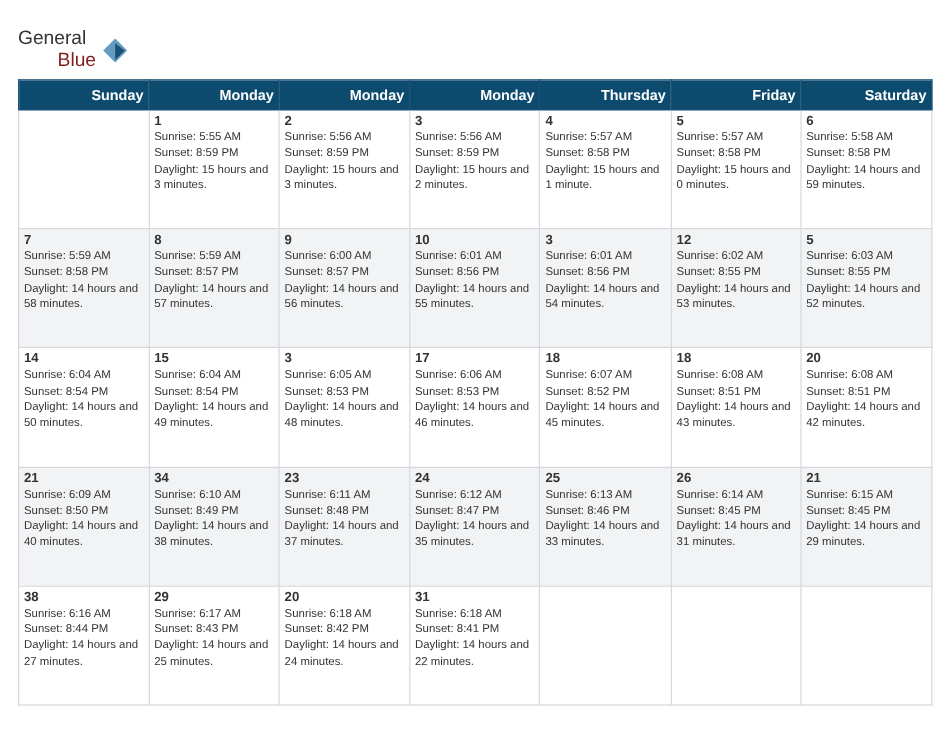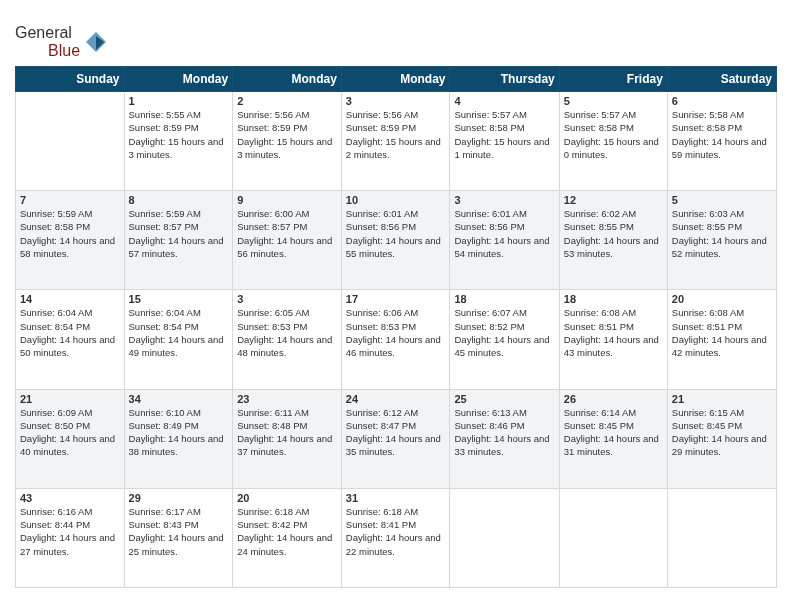--- a/index.html
+++ b/index.html
@@ -229,21 +229,21 @@
         <span class="day-number">26</span>
         <span class="day-info">Sunrise: 6:14 AM<br>Sunset: 8:45 PM<br>Daylight: 14 hours and 31 minutes.</span>
       </td>
           <td>
         <span class="day-number">21</span>
         <span class="day-info">Sunrise: 6:15 AM<br>Sunset: 8:45 PM<br>Daylight: 14 hours and 29 minutes.</span>
       </td>
         </tr>
         <tr>
           <td>
-        <span class="day-number">43</span>
+        <span class="day-number">38</span>
         <span class="day-info">Sunrise: 6:16 AM<br>Sunset: 8:44 PM<br>Daylight: 14 hours and 27 minutes.</span>
       </td>
           <td>
         <span class="day-number">29</span>
         <span class="day-info">Sunrise: 6:17 AM<br>Sunset: 8:43 PM<br>Daylight: 14 hours and 25 minutes.</span>
       </td>
           <td>
         <span class="day-number">20</span>
         <span class="day-info">Sunrise: 6:18 AM<br>Sunset: 8:42 PM<br>Daylight: 14 hours and 24 minutes.</span>
       </td>

